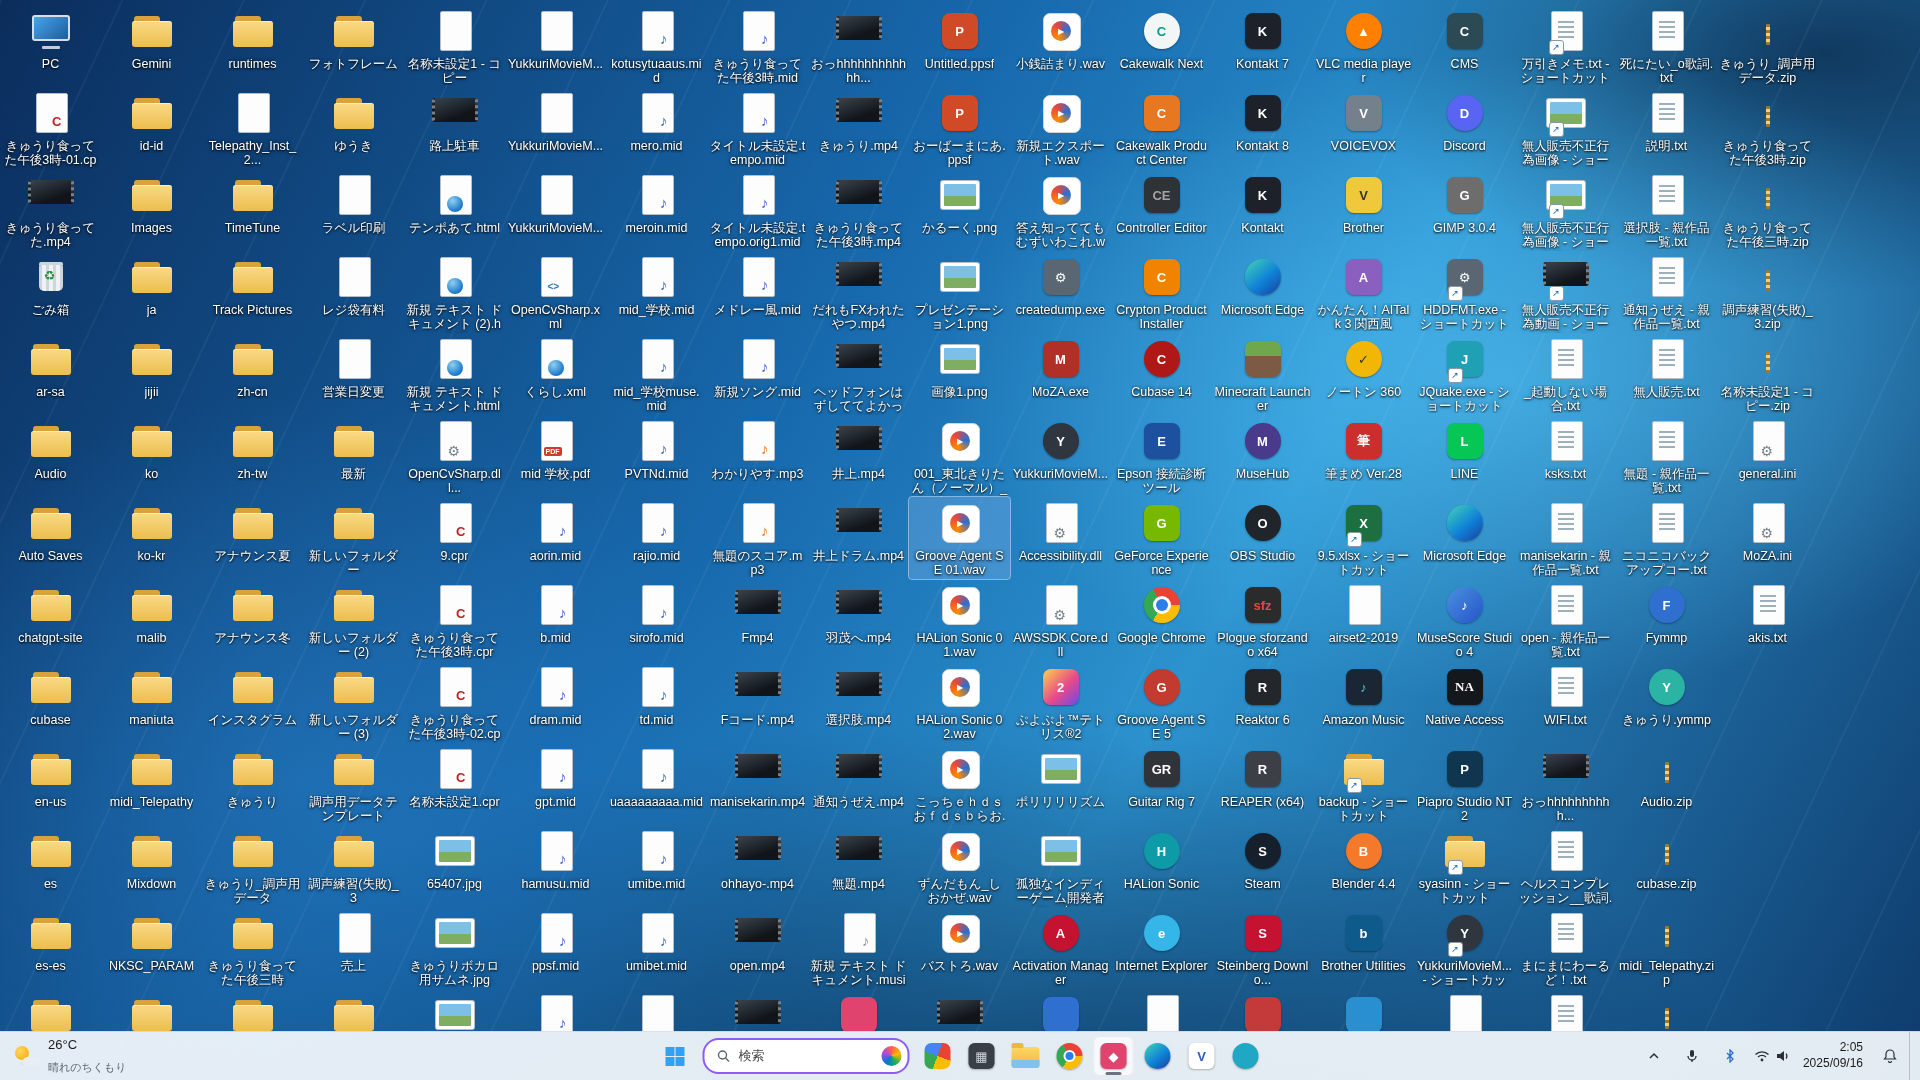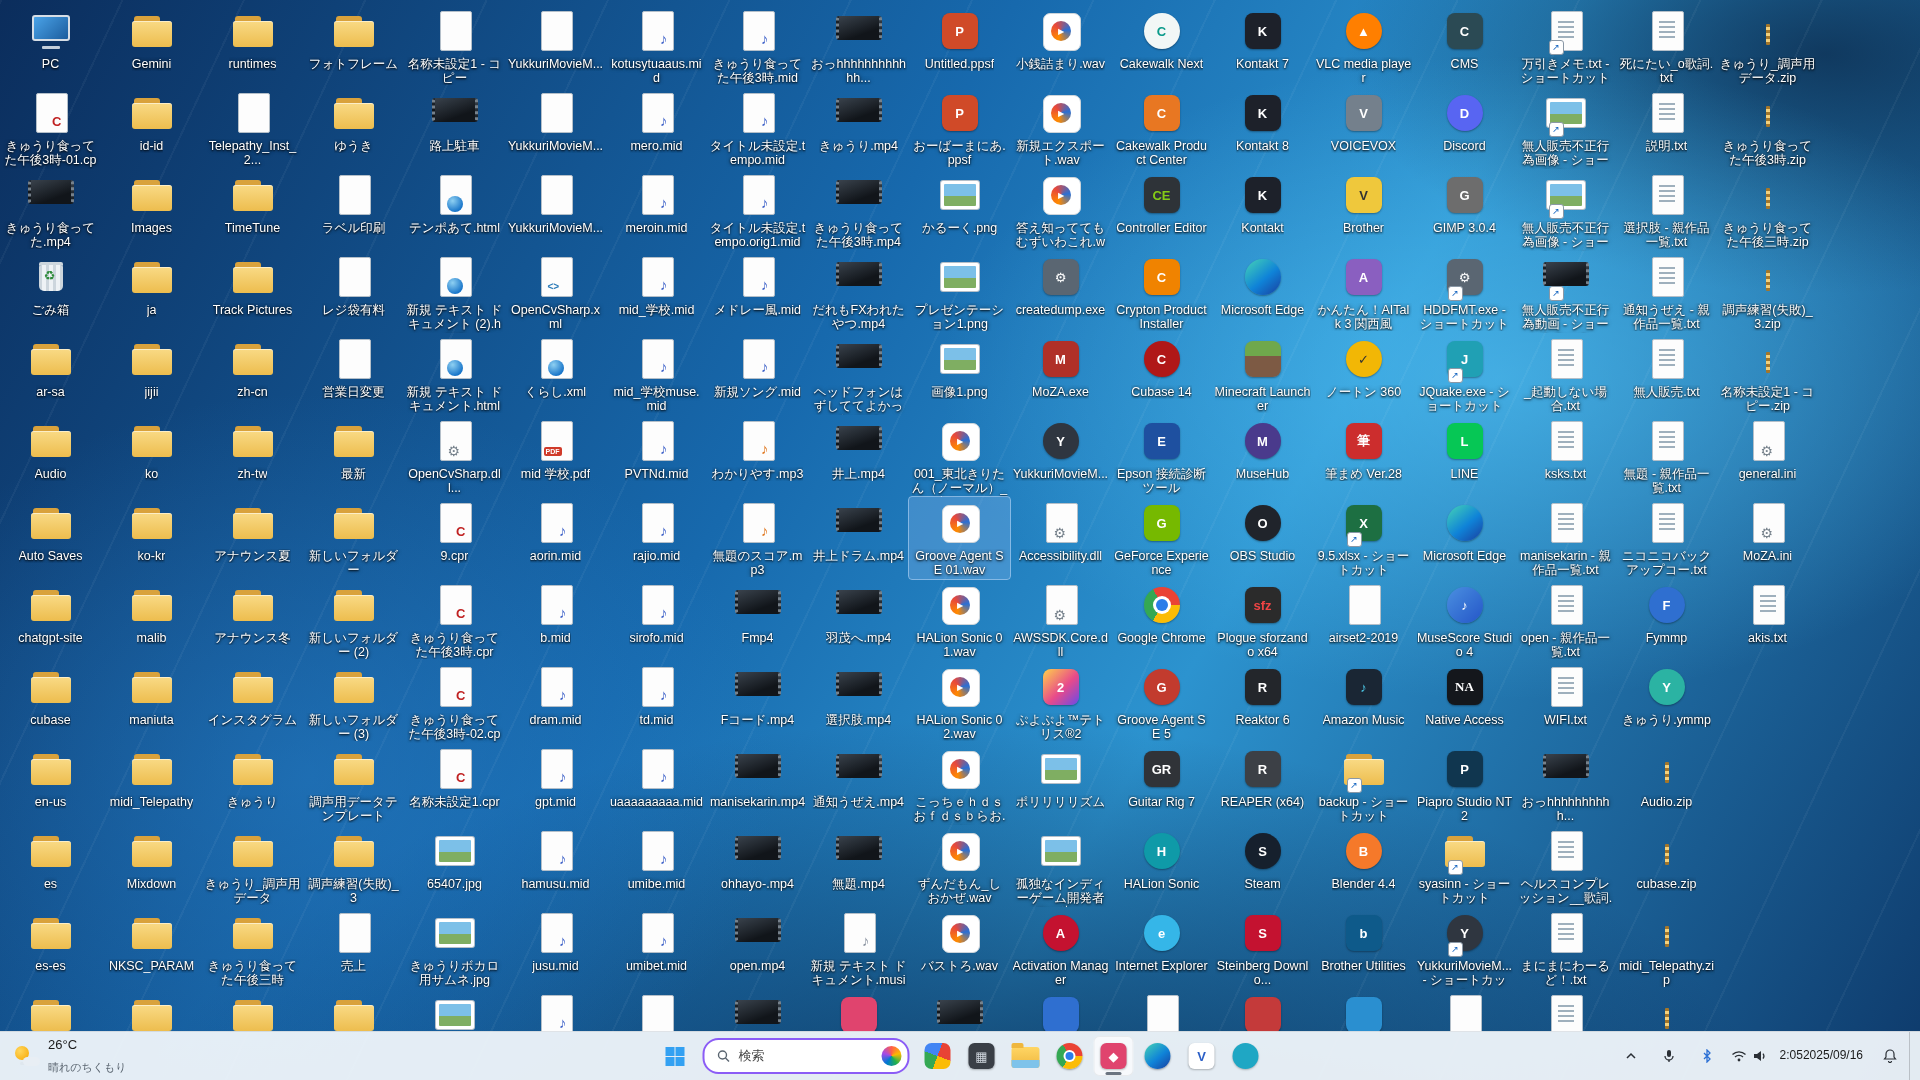--- a/index.html
+++ b/index.html
@@ -105,21 +105,21 @@
   .bing-ball{width:20px;height:20px;border-radius:50%;background:conic-gradient(#ff5f4a,#ffb900,#22b14c,#0078d4,#a44ae8,#ff5f4a);flex:none;}
   .pinned{display:flex;align-items:center;gap:4px;}
   .tb-solid{width:26px;height:26px;border-radius:6px;display:flex;align-items:center;justify-content:center;font-size:13px;font-weight:700;box-shadow:0 1px 2px rgba(0,0,0,.25);}
   .tb-solid.o{border-radius:50%;}
   .pinwheel{width:26px;height:26px;border-radius:7px;background:conic-gradient(from 20deg,#e84335 0 90deg,#fbbc05 0 180deg,#34a853 0 270deg,#4285f4 0 360deg);}
   .mini-folder{position:relative;width:28px;height:21px;background:linear-gradient(#ffd664,#efb73e);border-radius:3px;margin-top:3px;}
   .mini-folder::before{content:"";position:absolute;left:0;top:-4px;width:12px;height:5px;background:#efb73e;border-radius:2px 2px 0 0;}
   .mini-folder::after{content:"";position:absolute;left:0;bottom:0;width:100%;height:8px;background:#7ec3ea;border-radius:0 0 3px 3px;}
   .tb-right{margin-left:auto;display:flex;align-items:center;padding-right:4px;height:100%;}
   .tb-tray-btn{height:40px;min-width:28px;padding:0 5px;display:flex;align-items:center;justify-content:center;border-radius:6px;gap:5px;}
-  .clock{display:flex;align-items:flex-end;justify-content:center;font-size:12px;color:#1a1a1a;line-height:1.3;padding:0 8px;}
+  .clock{display:flex;flex-direction:column;align-items:flex-end;justify-content:center;font-size:12px;color:#1a1a1a;line-height:1.3;padding:0 8px;}
   .show-desktop{width:6px;height:100%;border-left:1px solid rgba(0,0,0,.18);}
 </style>
 </head>
 <body>
 
 <div class="desktop">
 
   <div id="icon-grid">
       <div class="cell">
         <div class="ico pc"></div>
@@ -332,21 +332,21 @@
       <div class="cell">
         <div class="ico img"></div>
         <div class="lbl">かるーく.png</div>
       </div>
       <div class="cell">
         <div class="ico wav"></div>
         <div class="lbl">答え知っててもむずいわこれ.wav</div>
       </div>
       <div class="cell">
         <div class="ico app">
-          <span class="badge" style="background: rgb(46, 51, 56); color: #84cc16;">CE</span>
+          <span class="badge" style="background: rgb(46, 51, 56); color: #a3a3a3;">CE</span>
         </div>
         <div class="lbl">Controller Editor</div>
       </div>
       <div class="cell">
         <div class="ico app">
           <span class="badge" style="background: rgb(29, 33, 42); color: rgb(255, 255, 255);">K</span>
         </div>
         <div class="lbl">Kontakt</div>
       </div>
       <div class="cell">
@@ -1046,21 +1046,21 @@
       <div class="cell">
         <div class="ico file page"></div>
         <div class="lbl">売上</div>
       </div>
       <div class="cell">
         <div class="ico img"></div>
         <div class="lbl">きゅうりボカロ用サムネ.jpg</div>
       </div>
       <div class="cell">
         <div class="ico midi page"></div>
-        <div class="lbl">jusu.mid</div>
+        <div class="lbl">ppsf.mid</div>
       </div>
       <div class="cell">
         <div class="ico midi page"></div>
         <div class="lbl">umibet.mid</div>
       </div>
       <div class="cell">
         <div class="ico video"></div>
         <div class="lbl">open.mp4</div>
       </div>
       <div class="cell">

